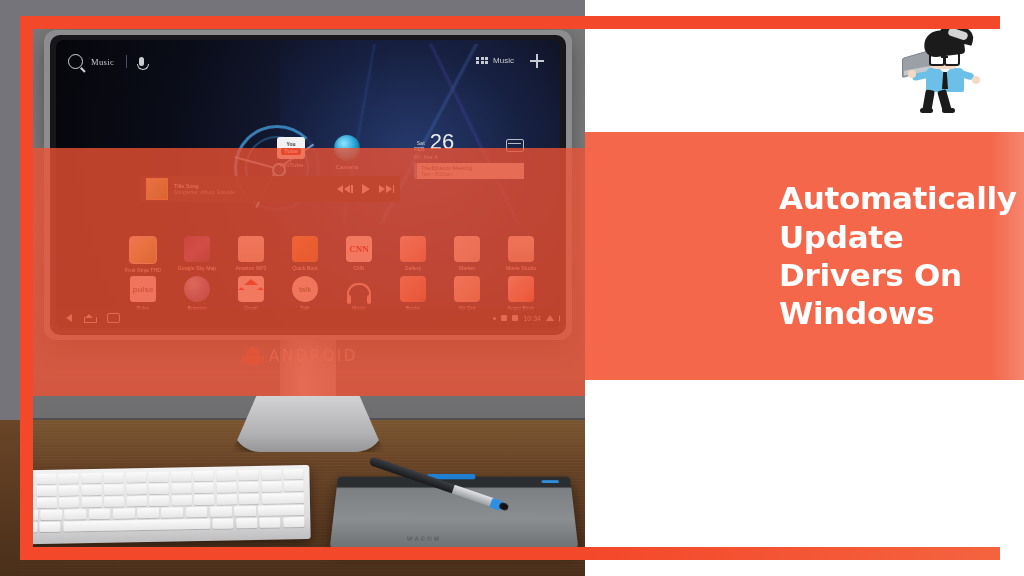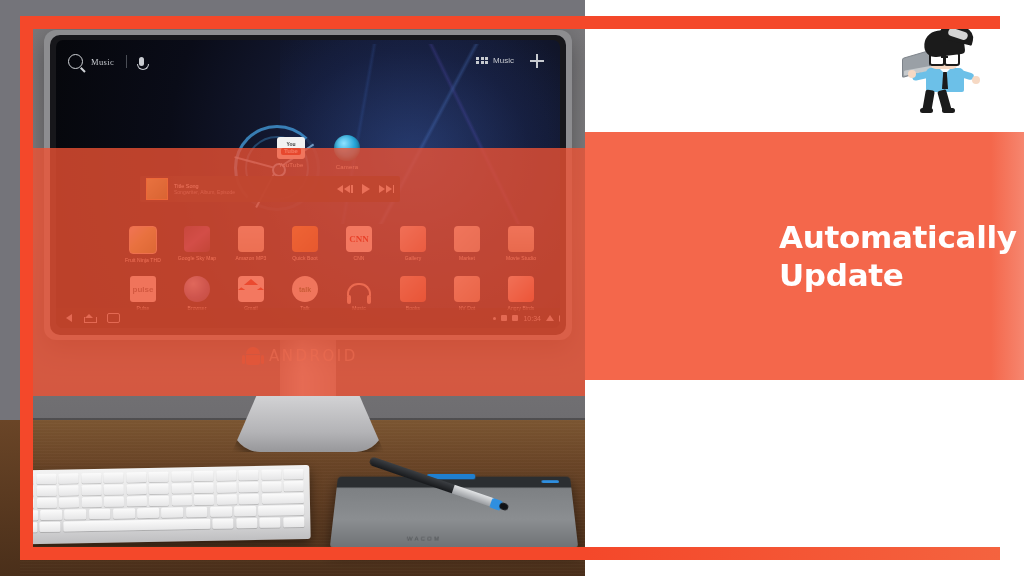--- a/index.html
+++ b/index.html
@@ -97,21 +97,21 @@
   .mu-ctl{display:flex;gap:9px;align-items:center;color:#d6d8dc;}
   .tri{width:0;height:0;border-style:solid;}
   .pl{border-width:5px 0 5px 8px;border-color:transparent transparent transparent #d6d8dc;}
   .pv{border-width:4px 6px 4px 0;border-color:transparent #d6d8dc transparent transparent;}
   .pn{border-width:4px 0 4px 6px;border-color:transparent transparent transparent #d6d8dc;}
   .bar{width:1.5px;height:8px;background:#d6d8dc;}
   .grp{display:flex;align-items:center;gap:1px;}
 
   
   .arow{position:absolute;display:flex;gap:0;width:432px;left:60px;}
-  .arow1{top:186px;} .arow2{top:236px;}
+  .arow1{top:196px;} .arow2{top:236px;}
   .acell{width:54px;text-align:center;}
   .aimg{width:26px;height:26px;margin:0 auto;border-radius:4px;}
   .albl{font-size:5px;color:#e8d7cf;margin-top:3px;letter-spacing:.1px;}
   .i-fruit{background:linear-gradient(135deg,#f2e9c8,#cfe06a 45%,#9ab63a);border:1.5px solid #e6d9a8;}
   .i-sky{background:linear-gradient(140deg,#3c2360,#6d3f8f 50%,#2a1a45);}
   .i-amz{background:linear-gradient(180deg,#f2f0e6,#e0d9c2);}
   .i-boot{background:linear-gradient(135deg,#e8a23c,#c9711f);}
   .i-cnn{background:#fff;display:flex;align-items:center;justify-content:center;}
   .i-cnn span{color:#cc0000;font-weight:bold;font-size:9px;font-family:"Liberation Serif",serif;}
   .i-gal{background:linear-gradient(135deg,#f3d6d2,#d97f6e);}
@@ -303,20 +303,35 @@
             <span class="yt-tube">Tube</span>
         </div>
         <div class="lbl">YouTube</div>
       </div>
 
       <div class="ic cam">
         <div class="cam-orb"></div>
         <div class="lbl">Camera</div>
       </div>
 
+      <div class="cal">
+        <div class="cal-top">
+          <div class="cal-md">
+            <div>Sat</div>
+            <div>FEB</div>
+          </div>
+          <div class="cal-day">26</div>
+          <div class="cal-film"></div>
+        </div>
+        <div class="cal-sub">Fri, Mar 4</div>
+        <div class="cal-ev">
+          <div class="t1">TriedDracon Meeting</div>
+          <div class="t2">7am - 8:30am</div>
+        </div>
+      </div>
 
       <div class="music">
         <div class="mu-art"></div>
         <div class="mu-txt">
           <div class="mu-t1">Title Song</div>
           <div class="mu-t2">Songwriter, Album, Episode</div>
         </div>
         <div class="mu-ctl">
           <span class="grp">
               <i class="tri pv"></i>
@@ -522,20 +537,21 @@
 
     <div class="tint"></div>
   </div>
 
   <div class="rightpanel"></div>
 
   <div class="band">
     <div class="title">
       <h1>
         <span>Automatically Update</span><br>
+        <span>Drivers On Windows</span>
       </h1>
     </div>
   </div>
 
   <div class="mascot">
     <i class="m-lap"></i>
     <i class="m-lap2"></i>
     <i class="m-arm"></i>
     <i class="m-hand"></i>
     <i class="m-body"></i>

